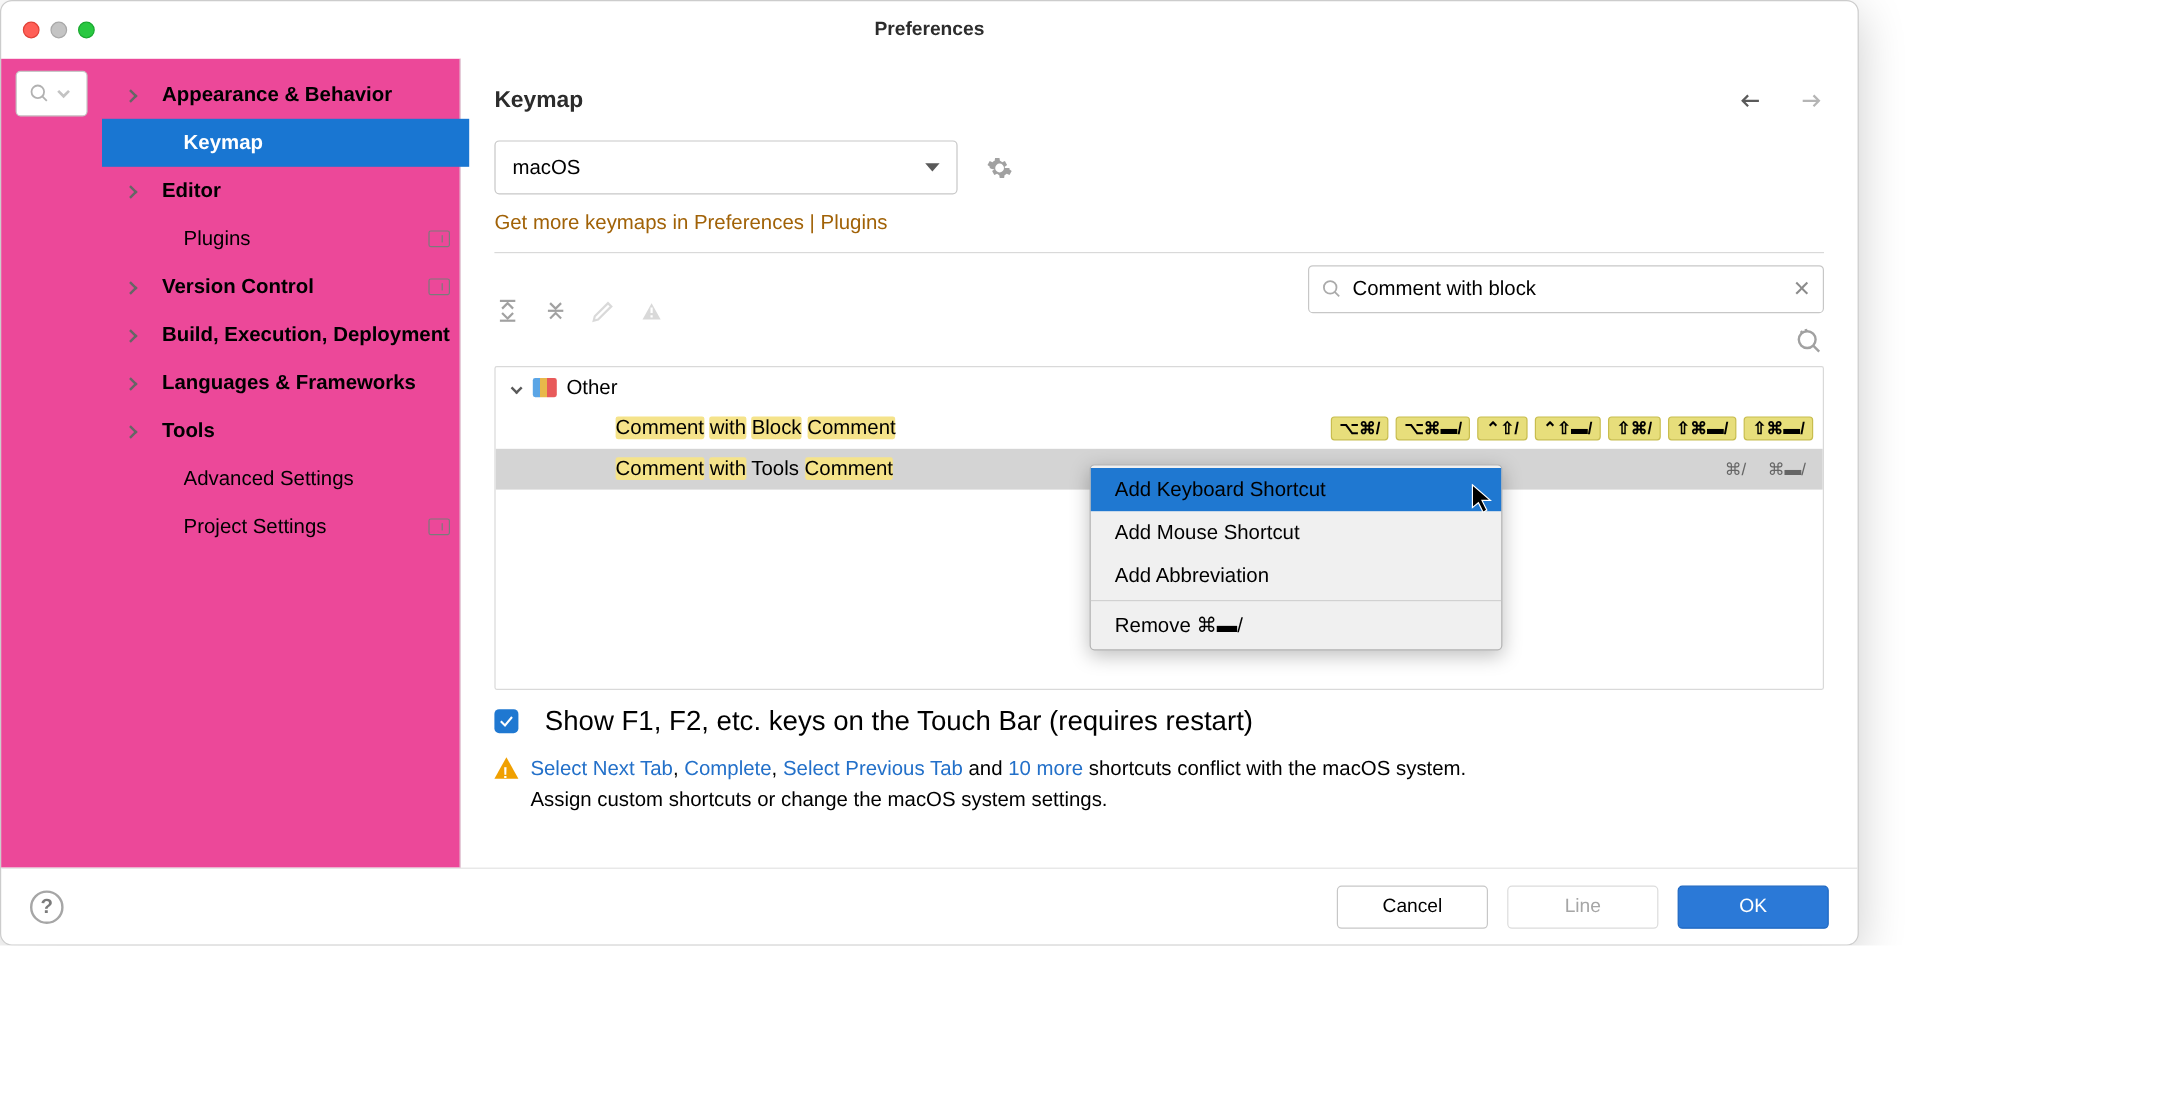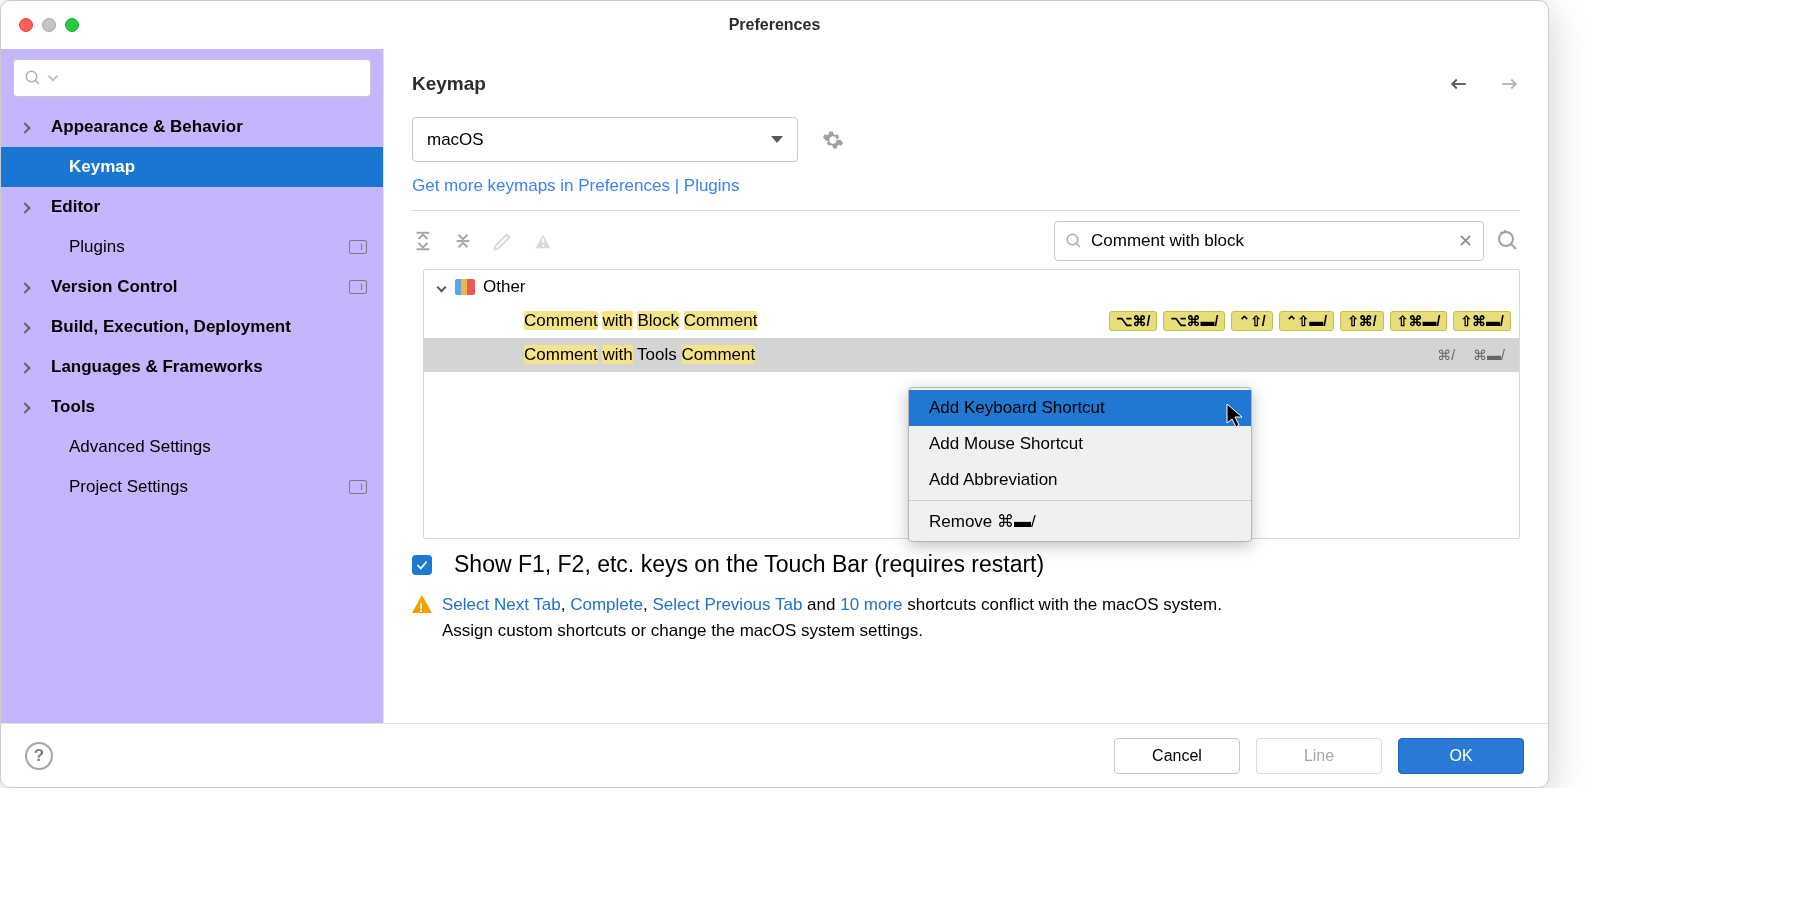--- a/index.html
+++ b/index.html
@@ -6,52 +6,52 @@
 body { font-family: -apple-system, BlinkMacSystemFont, "Segoe UI", sans-serif; background: #fff; color: #000; font-size: 13px; overflow: hidden; }
 .window { width: 1549px; height: 788px; border: 1px solid #ccc; border-radius: 10px; background: #fff; display: flex; flex-direction: column; position: relative; box-shadow: 0 10px 40px rgba(0,0,0,0.2); }
 .titlebar { height: 48px; display: flex; align-items: center; padding: 0 18px; border-bottom: 0; position: relative; }
 .traffic-lights { display: flex; gap: 9px; position: absolute; left: 18px; }
 .traffic-light { width: 14px; height: 14px; border-radius: 50%; }
 .tl-close { background: #ff5f57; border: 1px solid #e14137; }
 .tl-min { background: #c4c4c4; border: 1px solid #a8a8a8; }
 .tl-max { background: #28c840; border: 1px solid #19a82f; }
 .title { position: absolute; left: 0; right: 0; text-align: center; font-size: 16px; font-weight: 600; color: #2c2c2c; }
 .body { display: flex; flex: 1; min-height: 0; }
-.sidebar { width: 383px; background: #c4b5fd; display: flex; flex-direction: column; padding-top: 10px; border-right: 1px solid #e3e3e3; }
+.sidebar { width: 383px; background: #ec4899; display: flex; flex-direction: row; padding-top: 10px; border-right: 1px solid #e3e3e3; }
 .sidebar-search { margin: 0 12px 10px 12px; height: 38px; border: 1px solid #c7c7c7; border-radius: 4px; background: #fff; display: flex; align-items: center; padding: 0 10px; }
 .sidebar-search svg { width: 18px; height: 18px; opacity: 0.5; }
 .chev { display: inline-block; width: 8px; height: 8px; border: solid #666; border-width: 0 2px 2px 0; transform: rotate(-45deg); margin-right: 6px; margin-left: 4px; }
 .sidebar-item { display: flex; align-items: center; height: 40px; padding: 0 16px; font-size: 17px; cursor: default; position: relative; }
 .sidebar-item.bold { font-weight: 700; }
 .sidebar-item.selected { background: #1976d2; color: #fff; }
 .sidebar-item .indent { width: 34px; }
 .sidebar-item.no-chev .indent { width: 52px; }
 .sidebar-item .label { flex: 1; white-space: nowrap; overflow: hidden; text-overflow: ellipsis; }
 .badge-icon { width: 18px; height: 14px; border: 1.5px solid #7b7b7b; border-radius: 2px; position: relative; }
 .badge-icon::after { content: ""; position: absolute; right: -1.5px; top: 3px; bottom: 3px; width: 6px; border-left: 1.5px solid #7b7b7b; }
 .main { flex: 1; display: flex; flex-direction: column; padding: 24px 28px 0 28px; position: relative; min-width: 0; }
 .main-header { display: flex; align-items: center; margin-bottom: 22px; }
 .main-title { font-size: 19px; font-weight: 700; color: #2c2c2c; flex: 1; }
 .nav-arrows { display: flex; gap: 28px; color: #6b6b6b; }
 .nav-arrows svg { width: 22px; height: 18px; }
 .keymap-row { display: flex; align-items: center; gap: 24px; margin-bottom: 14px; }
 .select-box { width: 386px; height: 45px; border: 1px solid #c7c7c7; border-radius: 4px; display: flex; align-items: center; padding: 0 14px; font-size: 17px; position: relative; cursor: default; }
 .select-box .tri { width: 0; height: 0; border-left: 6px solid transparent; border-right: 6px solid transparent; border-top: 7px solid #595959; position: absolute; right: 14px; }
 .gear { width: 22px; height: 22px; opacity: 0.55; cursor: pointer; }
-.link-row { font-size: 17px; color: #3b82f6; margin-bottom: 14px; cursor: pointer; }
+.link-row { font-size: 17px; color: #a16207; margin-bottom: 14px; cursor: pointer; }
 .divider { height: 1px; background: #d9d9d9; margin-bottom: 10px; }
 .toolbar { display: flex; align-items: center; margin-bottom: 8px; }
 .toolbar-left { display: flex; gap: 18px; }
 .toolbar-left svg, .toolbar-right svg { opacity: 0.55; }
-.toolbar-right { margin-left: auto; display: flex; align-items: center; gap: 12px; }
+.toolbar-right { margin-left: auto; display: flex; align-items: flex-end; gap: 12px; flex-direction: column; }
 .search-box { width: 430px; height: 40px; border: 1px solid #c7c7c7; border-radius: 4px; display: flex; align-items: center; padding: 0 10px; gap: 8px; }
 .search-box input { border: none; flex: 1; font-size: 17px; outline: none; background: transparent; }
 .search-mag { width: 18px; height: 18px; opacity: 0.5; }
 .search-clear { opacity: 0.45; cursor: pointer; font-size: 18px; }
-.tree { border: 1px solid #d9d9d9; border-radius: 2px; min-height: 270px; background: #fff; overflow: hidden; margin-left: 11px; }
+.tree { border: 1px solid #d9d9d9; border-radius: 2px; min-height: 270px; background: #fff; overflow: hidden; }
 .tree-row { display: flex; align-items: center; height: 34px; padding: 0 10px; font-size: 17px; position: relative; }
 .tree-row .chev-dn { display: inline-block; width: 7px; height: 7px; border: solid #5a5a5a; border-width: 0 2px 2px 0; transform: rotate(45deg); margin-right: 10px; margin-left: 4px; }
 .tree-row .folder-icon { width: 20px; height: 16px; background: linear-gradient(90deg, #5aa5e6 30%, #e8b84a 30%, #e8b84a 60%, #e85a5a 60%); border-radius: 2px; margin-right: 8px; }
 .tree-leaf { padding-left: 100px; }
 .tree-leaf.hover { background: #d4d4d4; }
 .hlw { background: #f5e38a; border-radius: 2px; padding: 0 0px; }
 .shortcuts { position: absolute; right: 8px; display: flex; gap: 6px; }
 .shortcut { background: #e7de7b; border: 1px solid #c8bd4e; border-radius: 3px; padding: 1px 6px; font-size: 14px; font-weight: 600; display: inline-flex; align-items: center; gap: 2px; }
 .shortcut.plain { background: transparent; border: none; color: #666; font-weight: 500; }
 .context-menu { position: absolute; left: 907px; top: 386px; width: 344px; background: #f0f0f0; border: 1px solid #b4b4b4; border-radius: 4px; box-shadow: 0 4px 16px rgba(0,0,0,0.25); z-index: 100; padding: 2px 0; }

